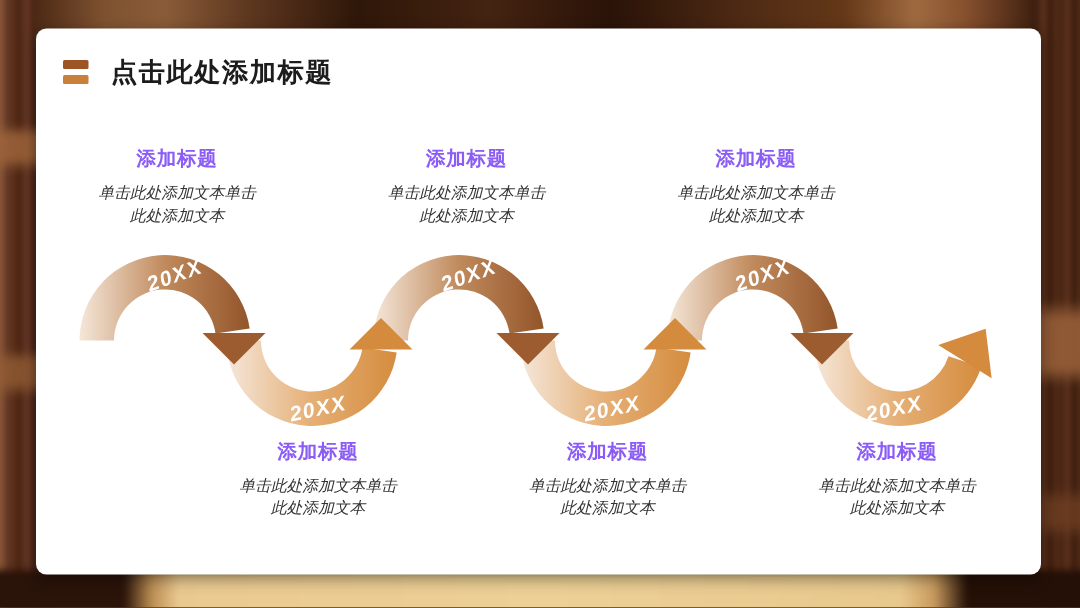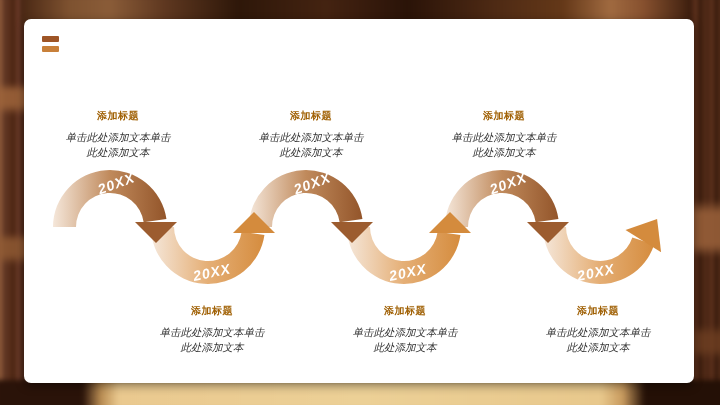--- a/index.html
+++ b/index.html
@@ -47,21 +47,21 @@
   .slide-header { position:absolute; left:42px; top:36px; display:flex; align-items:center; }
   .hdr-icon { display:flex; flex-direction:column; gap:4px; margin-right:15px; }
   .hdr-icon .bar { width:17px; height:6px; border-radius:1px; }
   .slide-title {
     font-size:17.5px; font-weight:bold; color:#1c1c1c; letter-spacing:1px;
   }
   
   .col { position:absolute; width:150px; text-align:center; }
   .col-top { top:97px; }
   .col-bottom { top:292px; }
-  .col-heading { font-size:10px; font-weight:bold; color:#a16207; letter-spacing:.5px;margin-top:12px; }
+  .col-heading { font-size:13px; font-weight:bold; color:#8b5cf6; letter-spacing:.5px; }
   .col-body { margin-top:7px; font-size:10.5px; line-height:1.45; color:#333; }
   .col-body .line { display:block;font-style:italic; }
   
   .wave { position:absolute; left:0; top:0; }
   .year {
     font-family:"Liberation Sans", sans-serif;
     font-size:14px; font-weight:bold; font-style:italic; letter-spacing:1px;
   }
 </style>
 </head>
@@ -76,20 +76,21 @@
     <div class="bg-bottom"></div>
   </div>
 
   <div class="card"></div>
 
   <div class="slide-header">
     <div class="hdr-icon">
       <div class="bar" style="background: rgb(158, 85, 38);"></div>
       <div class="bar" style="background: rgb(200, 128, 58);"></div>
     </div>
+    <div class="slide-title">点击此处添加标题</div>
   </div>
 
   <div class="col col-top" style="left:43px">
     <div class="col-heading">添加标题</div>
     <div class="col-body">
       <span class="line">单击此处添加文本单击</span>
       <span class="line">此处添加文本</span>
     </div>
   </div>
   <div class="col col-top" style="left:236px">

